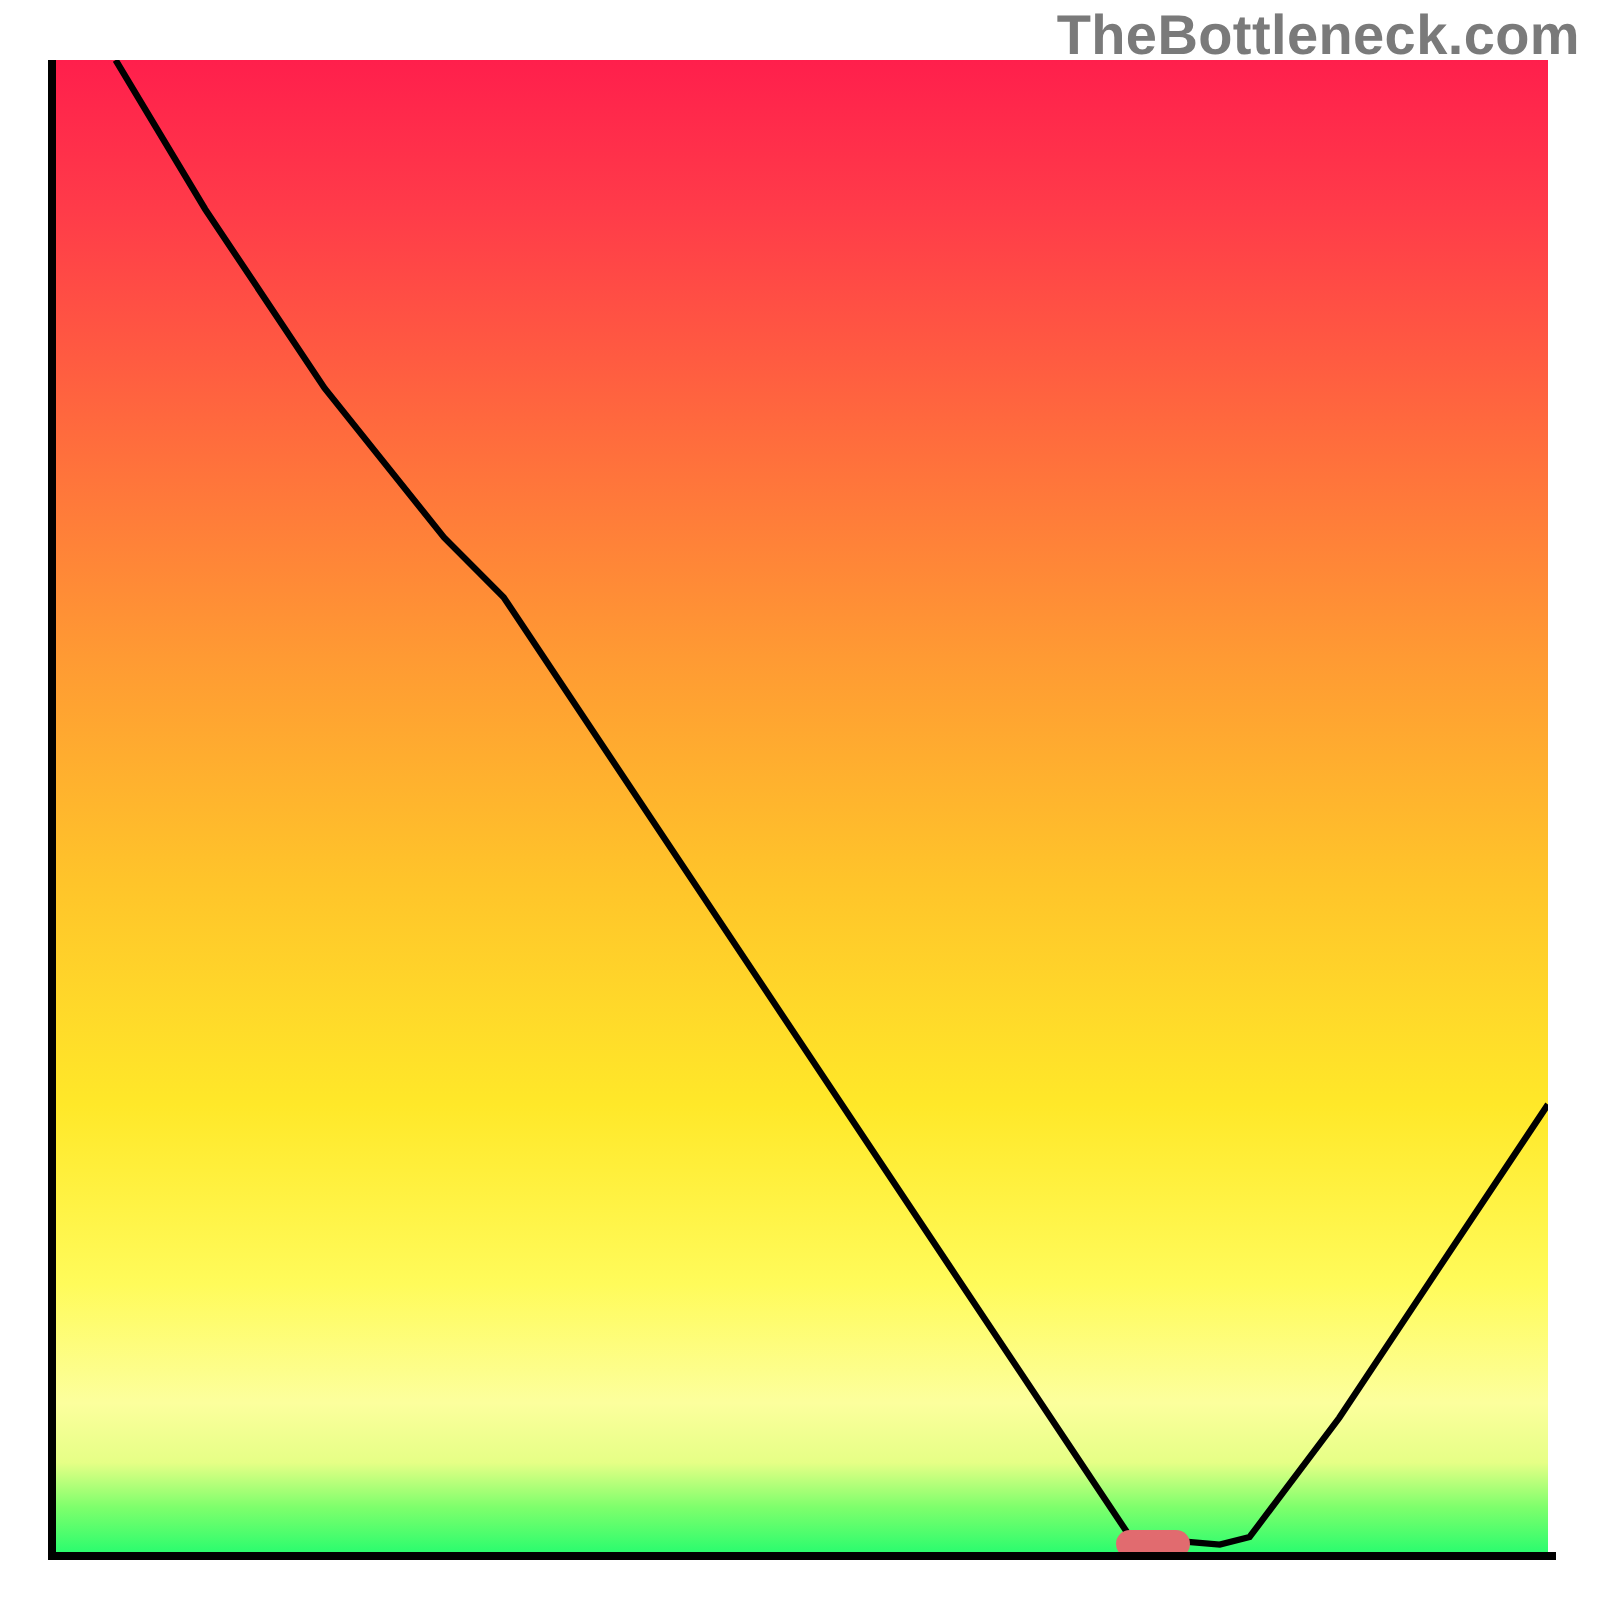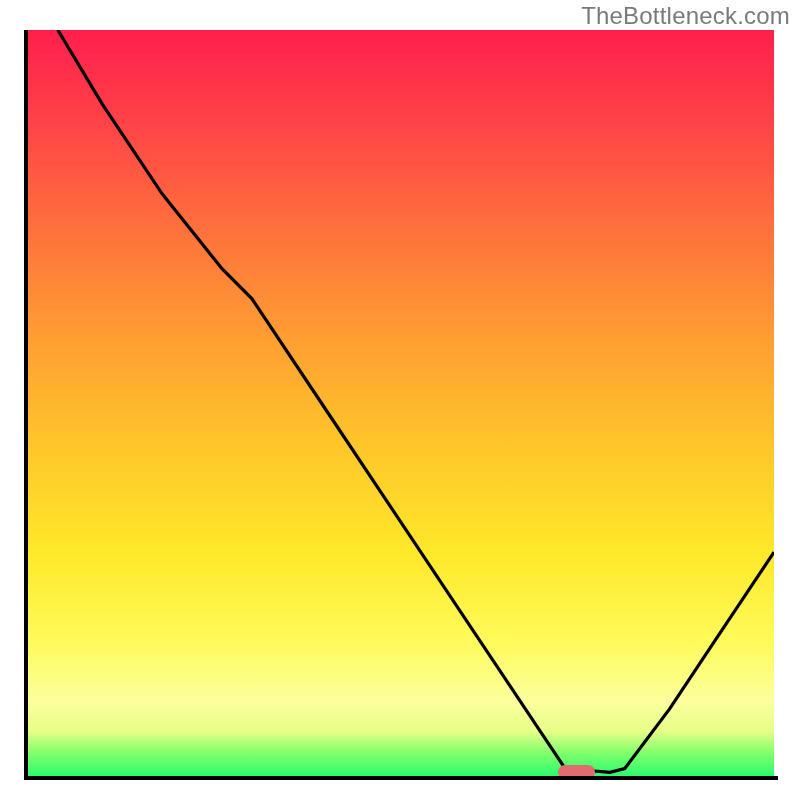--- a/index.html
+++ b/index.html
@@ -12,22 +12,22 @@
   }
   .container {
     position: relative;
     width: 800px;
     height: 800px;
   }
   .watermark {
     position: absolute;
     top: 2px;
     right: 10px;
-    font-size: 24px;
-    font-weight: normal;
+    font-size: 28px;
+    font-weight: bold;
     color: #7a7a7a;
     letter-spacing: 0.2px;
     user-select: none;
   }
   .plot {
     position: absolute;
     left: 28px;
     top: 30px;
     width: 746px;
     height: 746px;

